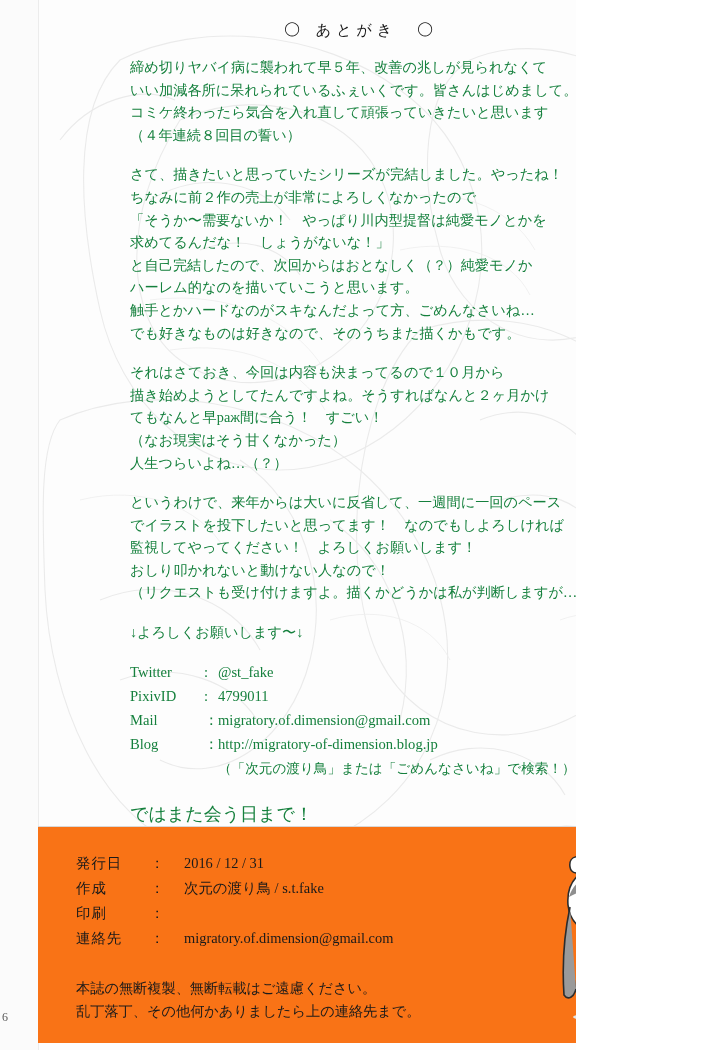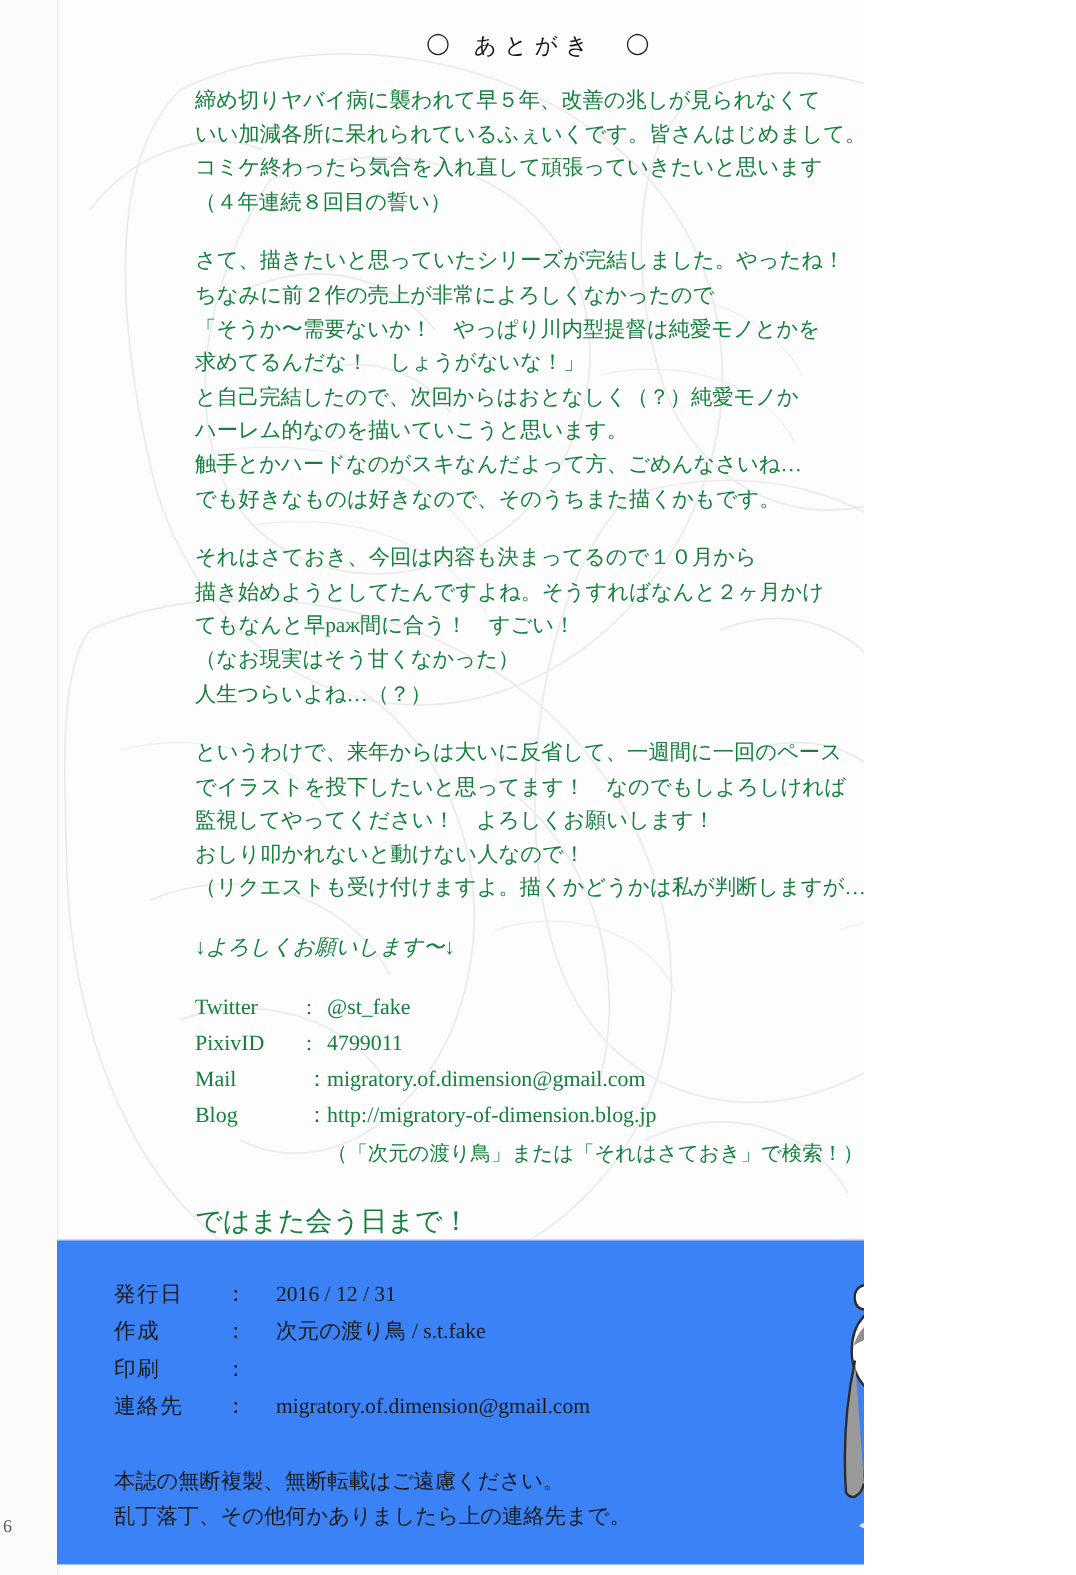--- a/index.html
+++ b/index.html
@@ -68,21 +68,20 @@
     color: #15803d;
   }
   .para {
     margin: 0 0 17px 0;
     white-space: pre-line;
   }
 
   .callout {
     margin: 10px 0 16px 0;
     font-size: 14.2px;
-    font-style: italic;
   }
 
   
   .contacts {
     margin-top: 2px;
     font-size: 14.6px;
     line-height: 24px;
   }
   .contact-row {
     display: flex;
@@ -109,21 +108,21 @@
     font-size: 18px;
   }
 
   
   .colophon-panel {
     position: absolute;
     left: 38px;
     top: 826px;
     width: 641px;
     height: 216px;
-    background: #3b82f6;
+    background: #f97316;
     border-top: 1px solid #d8d8d8;
   }
   .colophon-inner {
     position: absolute;
     left: 38px;
     top: 24px;
     width: 430px;
     font-size: 14.4px;
     line-height: 25px;
   }
@@ -280,21 +279,21 @@
         <div class="contact-row">
           <span class="contact-key">Mail</span>
           <span class="contact-sep">：</span>
           <span class="contact-val">migratory.of.dimension@gmail.com</span>
         </div>
         <div class="contact-row">
           <span class="contact-key">Blog</span>
           <span class="contact-sep">：</span>
           <span class="contact-val">http://migratory-of-dimension.blog.jp</span>
         </div>
-        <div class="contact-note">（「次元の渡り鳥」または「それはさておき」で検索！）</div>
+        <div class="contact-note">（「次元の渡り鳥」または「ごめんなさいね」で検索！）</div>
       </div>
 
       <div class="closing">ではまた会う日まで！</div>
     </div>
   </div>
 
   <div class="colophon-panel">
 
     <div class="colophon-inner">
       <div class="col-row">

